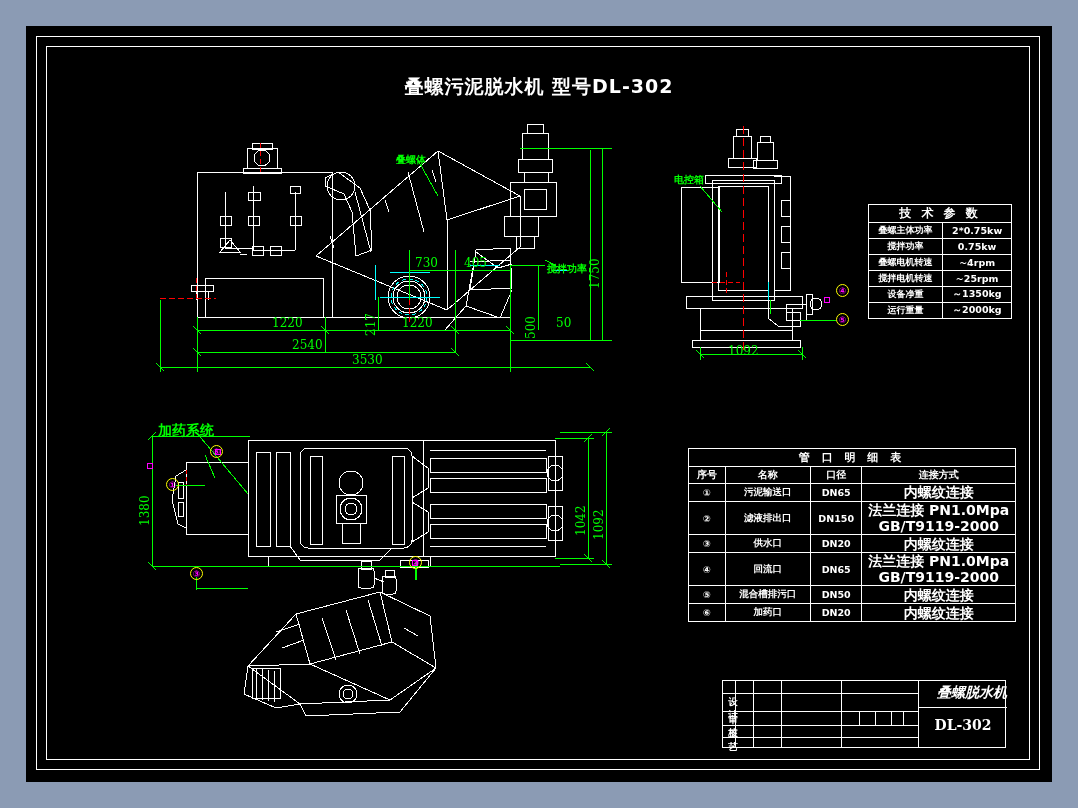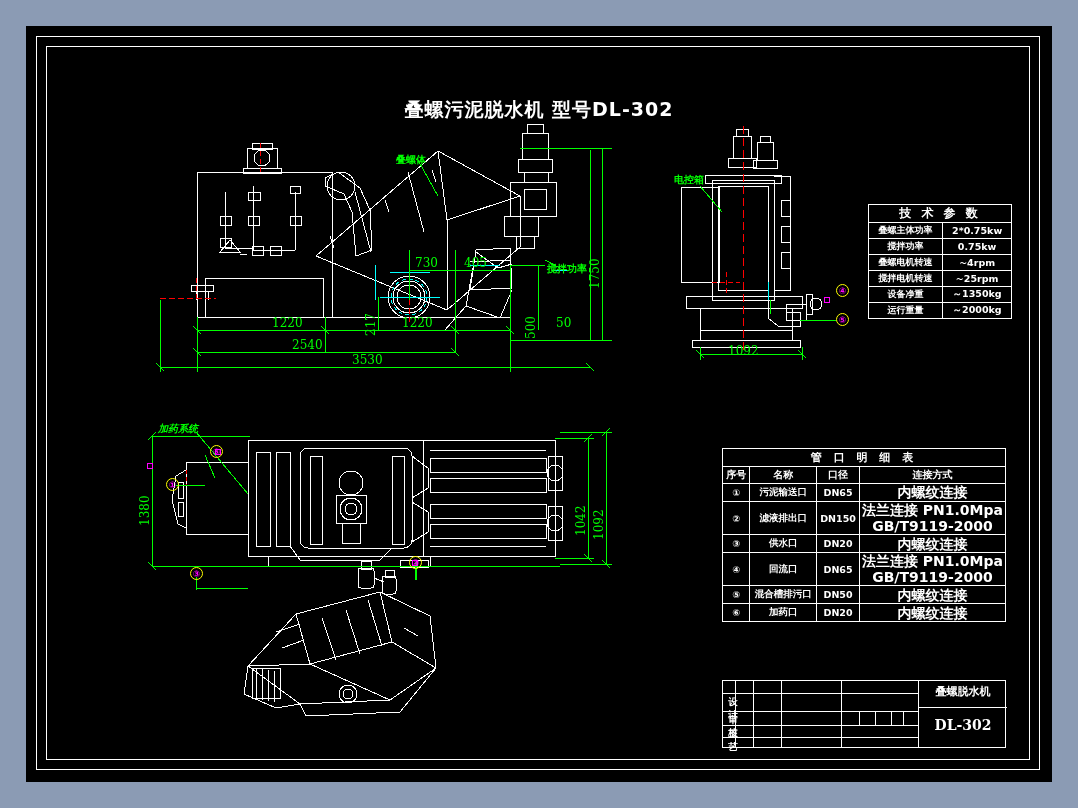--- a/index.html
+++ b/index.html
@@ -30,21 +30,21 @@
   }
   .frame-inner {
     position: absolute;
     left: 46px; top: 46px;
     width: 984px; height: 714px;
     border: 1.5px solid #ffffff;
     box-sizing: border-box;
   }
   .title-main {
     position: absolute;
-    left: 0; top: 97px;
+    left: 0; top: 74px;
     width: 1078px;
     text-align: center;
     color: #ffffff;
     font-size: 19px;
     font-weight: bold;
     letter-spacing: 1px;
     font-family: "DejaVu Sans", sans-serif;
   }
   .vec { position: absolute; left: 0; top: 0; }
   
@@ -71,22 +71,22 @@
   #tech-table .hdr {
     font-size: 12px;
     letter-spacing: 3px;
     height: 16px;
   }
   #tech-table td { height: 15px; }
   #tech-table td.k { width: 74px; font-size: 9px; text-align: center; }
   #tech-table td.v { width: 68px; font-size: 9.5px; }
   
   #pipe-table {
-    left: 722px; top: 448px;
-    width: 284px;
+    left: 688px; top: 448px;
+    width: 328px;
     font-size: 9.5px;
     border-radius: 13px;
   }
   #pipe-table .hdr {
     font-size: 11px;
     letter-spacing: 4px;
     height: 17px;
   }
   #pipe-table th { height: 16px; font-size: 10px; }
   #pipe-table td { height: 17px; }
@@ -124,22 +124,22 @@
     font-size: 9.5px;
     font-weight: bold;
     text-align: center;
   }
   .tb-vline {
     position: absolute; top: 0; height: 100%;
     border-left: 1.2px solid #ffffff;
   }
   .tb-prod {
     position: absolute; left: 0; top: 3px;
-    width: 100%; text-align: center;
-    font-size: 11px; font-weight: bold;
+    width: 100%; text-align: right;
+    font-size: 14px; font-weight: bold; font-style: italic;
   }
   .tb-model {
     position: absolute; left: 0; top: 36px;
     width: 100%; text-align: center;
     font-size: 14px; font-weight: bold;
     font-family: "DejaVu Serif", serif;
   }
   
   .glabel {
     position: absolute;
@@ -451,21 +451,21 @@
       <circle cx="150" cy="466" r="3"></circle>
       <circle cx="218" cy="452" r="3"></circle>
       <circle cx="827" cy="300" r="3"></circle>
       <circle cx="415" cy="563" r="3"></circle>
     </g>
   </svg>
 
   <div class="glabel" style="left:396px; top:153px;">叠螺体</div>
   <div class="glabel" style="left:547px; top:262px;">搅拌功率</div>
   <div class="glabel" style="left:674px; top:173px;">电控箱</div>
-  <div class="glabel" style="left:158px; top:422px; font-size:10px;font-style:italic;">加药系统</div>
+  <div class="glabel" style="left:158px; top:422px; font-size:14px;">加药系统</div>
 
   <div class="dimtext" style="left:272px; top:316px;">1220</div>
   <div class="dimtext" style="left:402px; top:316px;">1220</div>
   <div class="dimtext" style="left:512px; top:316px;margin-left:44px;">50</div>
   <div class="dimtext" style="left:292px; top:338px;">2540</div>
   <div class="dimtext" style="left:352px; top:353px;">3530</div>
   <div class="dimtext" style="left:415px; top:256px;">730</div>
   <div class="dimtext" style="left:464px; top:256px;">405</div>
   <div class="dimtext vert" style="left:378px; top:322px;">217</div>
   <div class="dimtext vert" style="left:538px; top:325px;">500</div>

